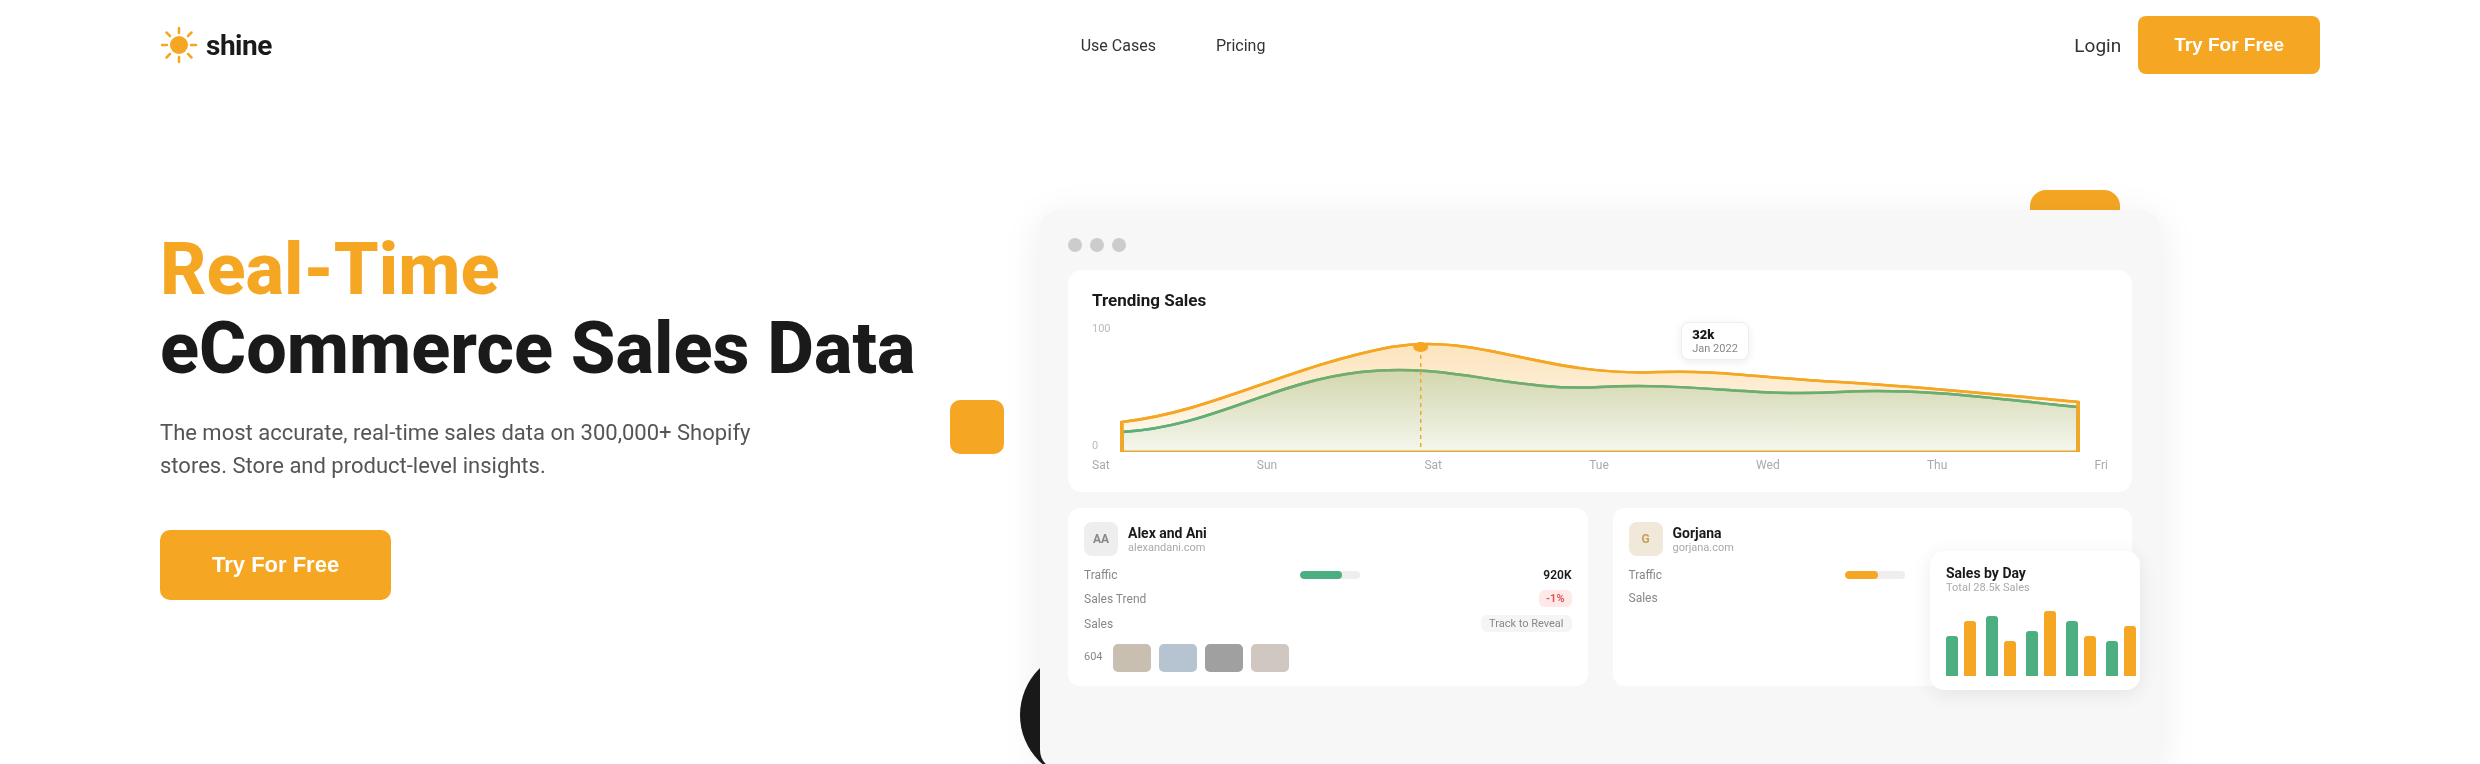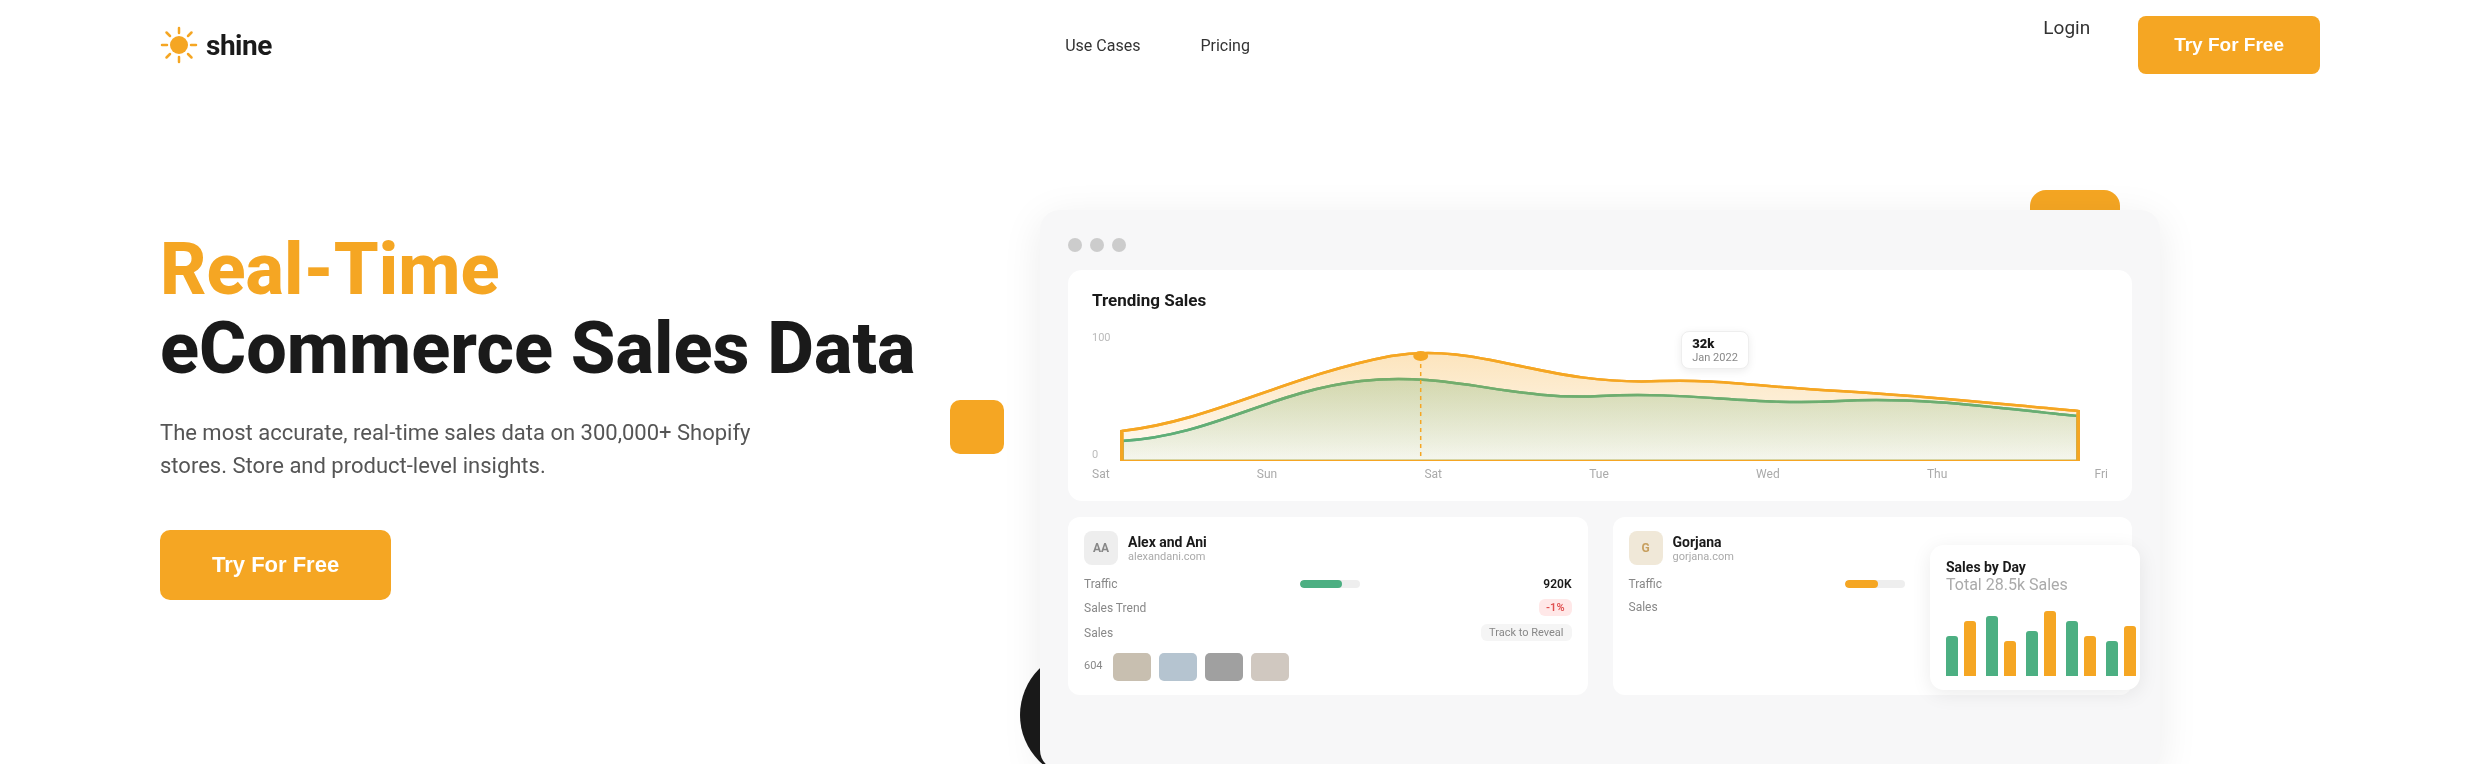--- a/index.html
+++ b/index.html
@@ -41,21 +41,22 @@
       gap: 60px;
     }
     .nav-link {
       font-size: 16px;
       color: #333;
       text-decoration: none;
       cursor: pointer;
     }
     .nav-right {
       display: flex;
-      gap: 48px;
+      align-items: center;
+      gap: 17px;
     }
     .login-link {
       font-size: 19px;
       color: #333;
       cursor: pointer;
     }
     .try-btn-nav {
       background: #F5A623;
       color: #fff;
       border: none;
@@ -184,21 +185,21 @@
     .trending-section {
       background: #fff;
       border-radius: 14px;
       padding: 20px 24px;
       margin-bottom: 16px;
     }
     .trending-title {
       font-size: 17px;
       font-weight: 700;
       color: #1a1a1a;
-      margin-bottom: 21px;
+      margin-bottom: 12px;
     }
 
     
     .chart-area {
       position: relative;
       height: 130px;
     }
     .chart-svg {
       width: 100%;
       height: 130px;
@@ -345,21 +346,21 @@
       border-radius: 14px;
       padding: 14px 16px;
       box-shadow: 0 4px 20px rgba(0,0,0,0.08);
     }
     .sales-day-title {
       font-size: 14px;
       font-weight: 700;
       color: #1a1a1a;
     }
     .sales-day-sub {
-      font-size: 16px;
+      font-size: 11px;
       color: #aaa;
       margin-bottom: 12px;
     }
     .bar-chart-row {
       display: flex;
       align-items: flex-end;
       gap: 6px;
       height: 70px;
     }
     .bar-col {

